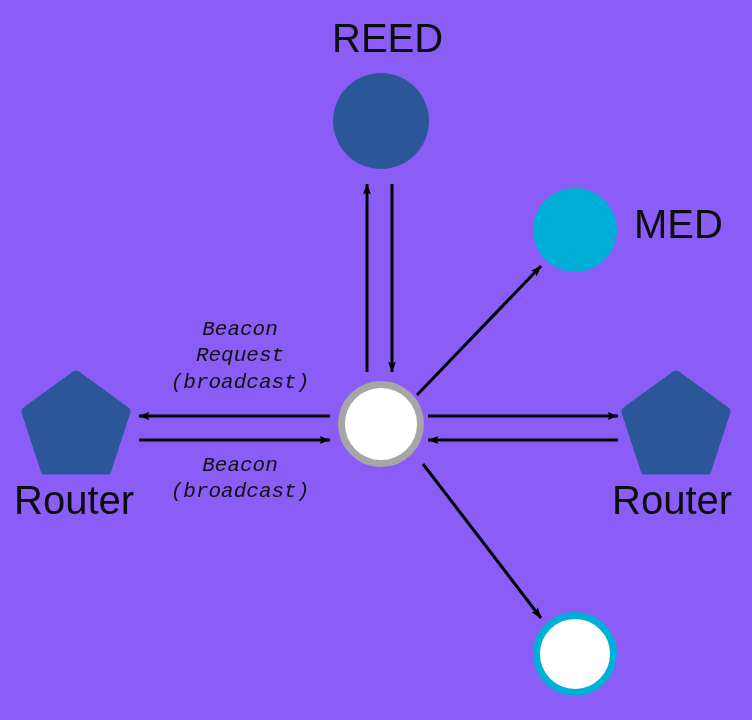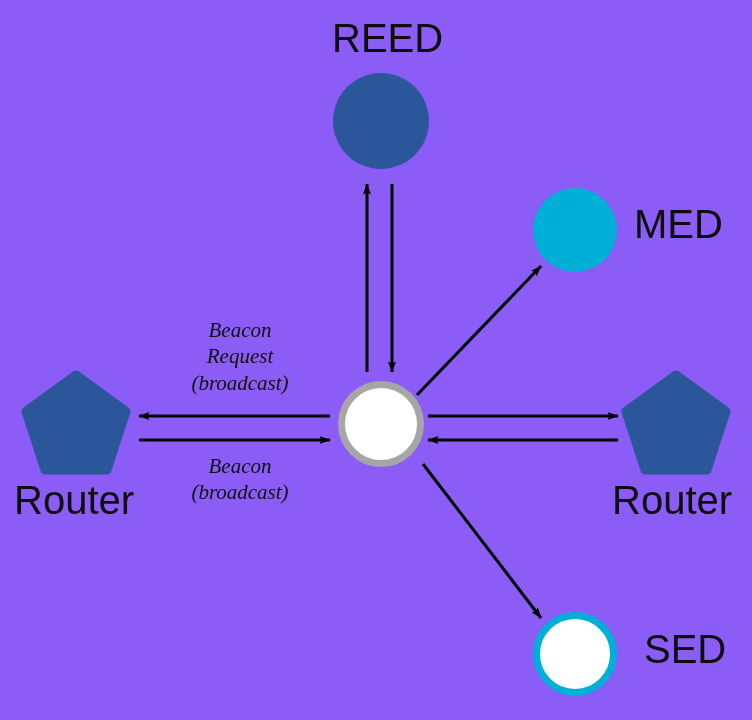--- a/index.html
+++ b/index.html
@@ -28,21 +28,21 @@
     position: absolute;
     font-family: "Liberation Sans", sans-serif;
     font-size: 40px;
     font-weight: 400;
     color: #0d0d0d;
     white-space: nowrap;
     line-height: 1;
   }
   .edge-label {
     position: absolute;
-    font-family: Liberation Serif, serif;
+    font-family: Liberation Mono, monospace;
     font-style: italic;
     font-size: 21px;
     font-weight: 400;
     color: #111111;
     text-align: center;
     line-height: 1.26;
     white-space: pre-line;
   }
   #label-reed   { left: 332px; top: 18px; }
   #label-med    { left: 634px; top: 204px; }
@@ -90,21 +90,20 @@
 
     <line x1="428" y1="416" x2="618" y2="416" stroke="#000000" stroke-width="3" marker-end="url(#arrowhead)"></line>
 
     <line x1="618" y1="440" x2="428" y2="440" stroke="#000000" stroke-width="3" marker-end="url(#arrowhead)"></line>
   </svg>
 
   <div class="node-label" id="label-reed">REED</div>
 
   <div class="node-label" id="label-med">MED</div>
 
-  <div class="node-label" id="label-sed">SED</div>
 
   <div class="node-label" id="label-router-left">Router</div>
 
   <div class="node-label" id="label-router-right">Router</div>
 
   <div class="edge-label" id="label-beacon-request">Beacon
 Request
 (broadcast)</div>
 
   <div class="edge-label" id="label-beacon">Beacon

